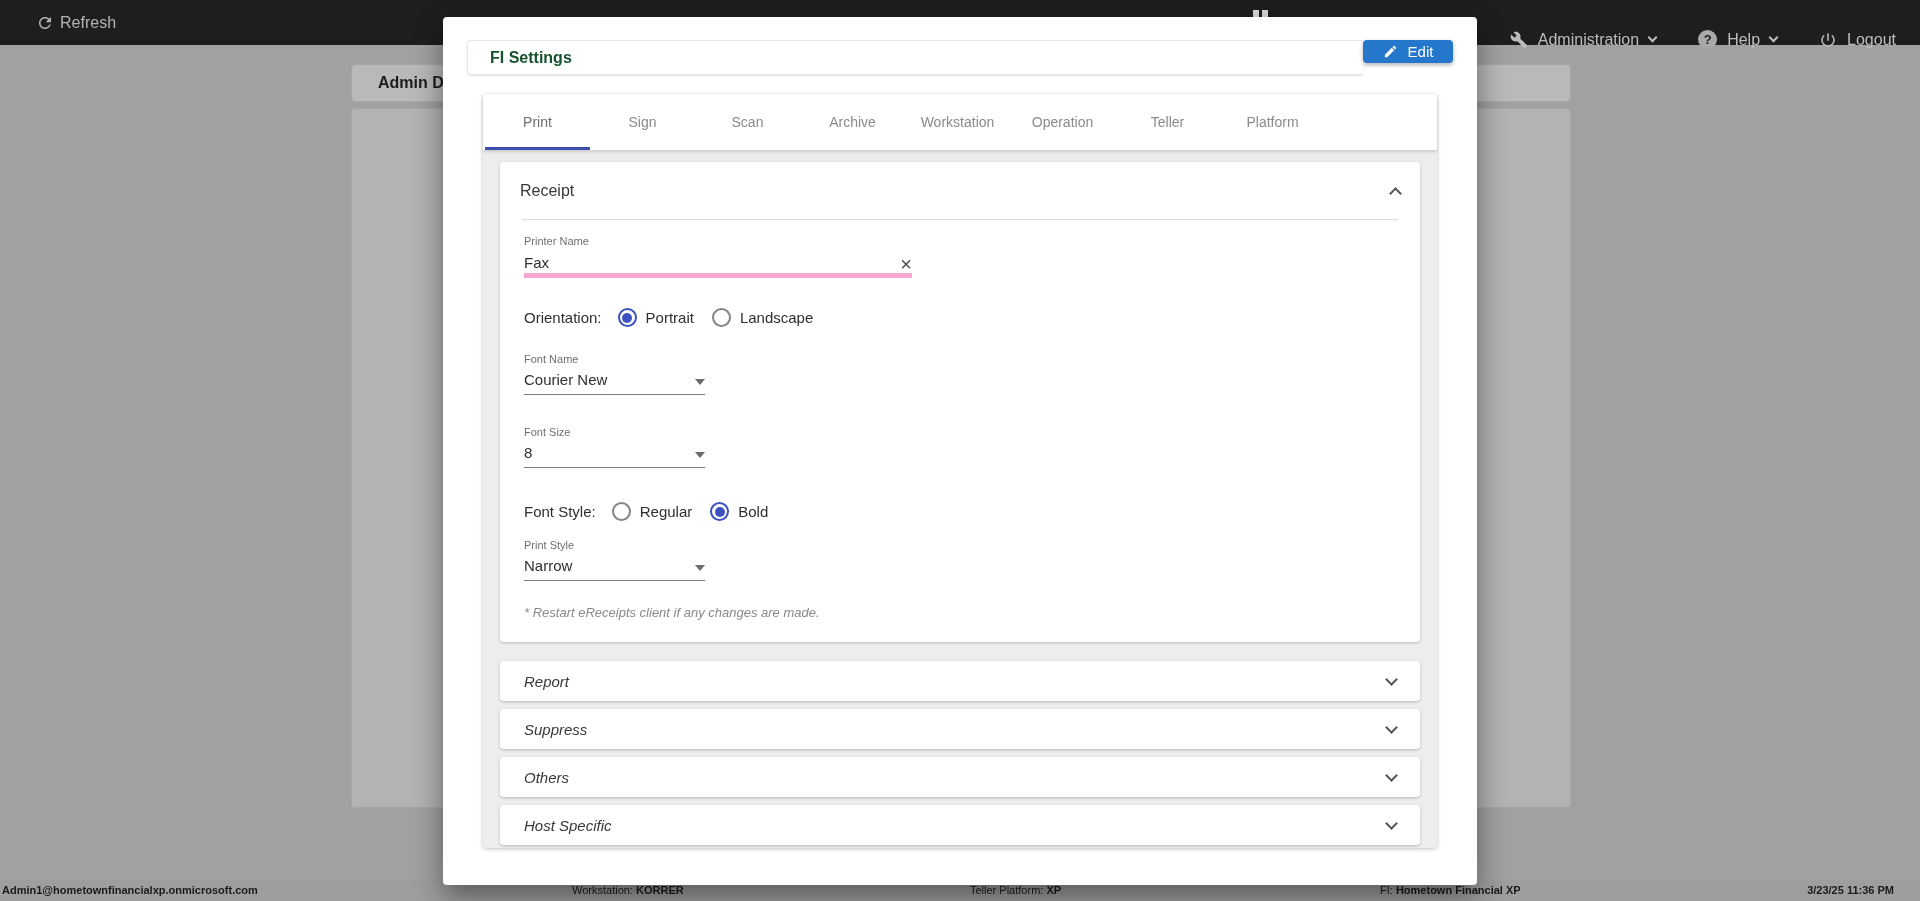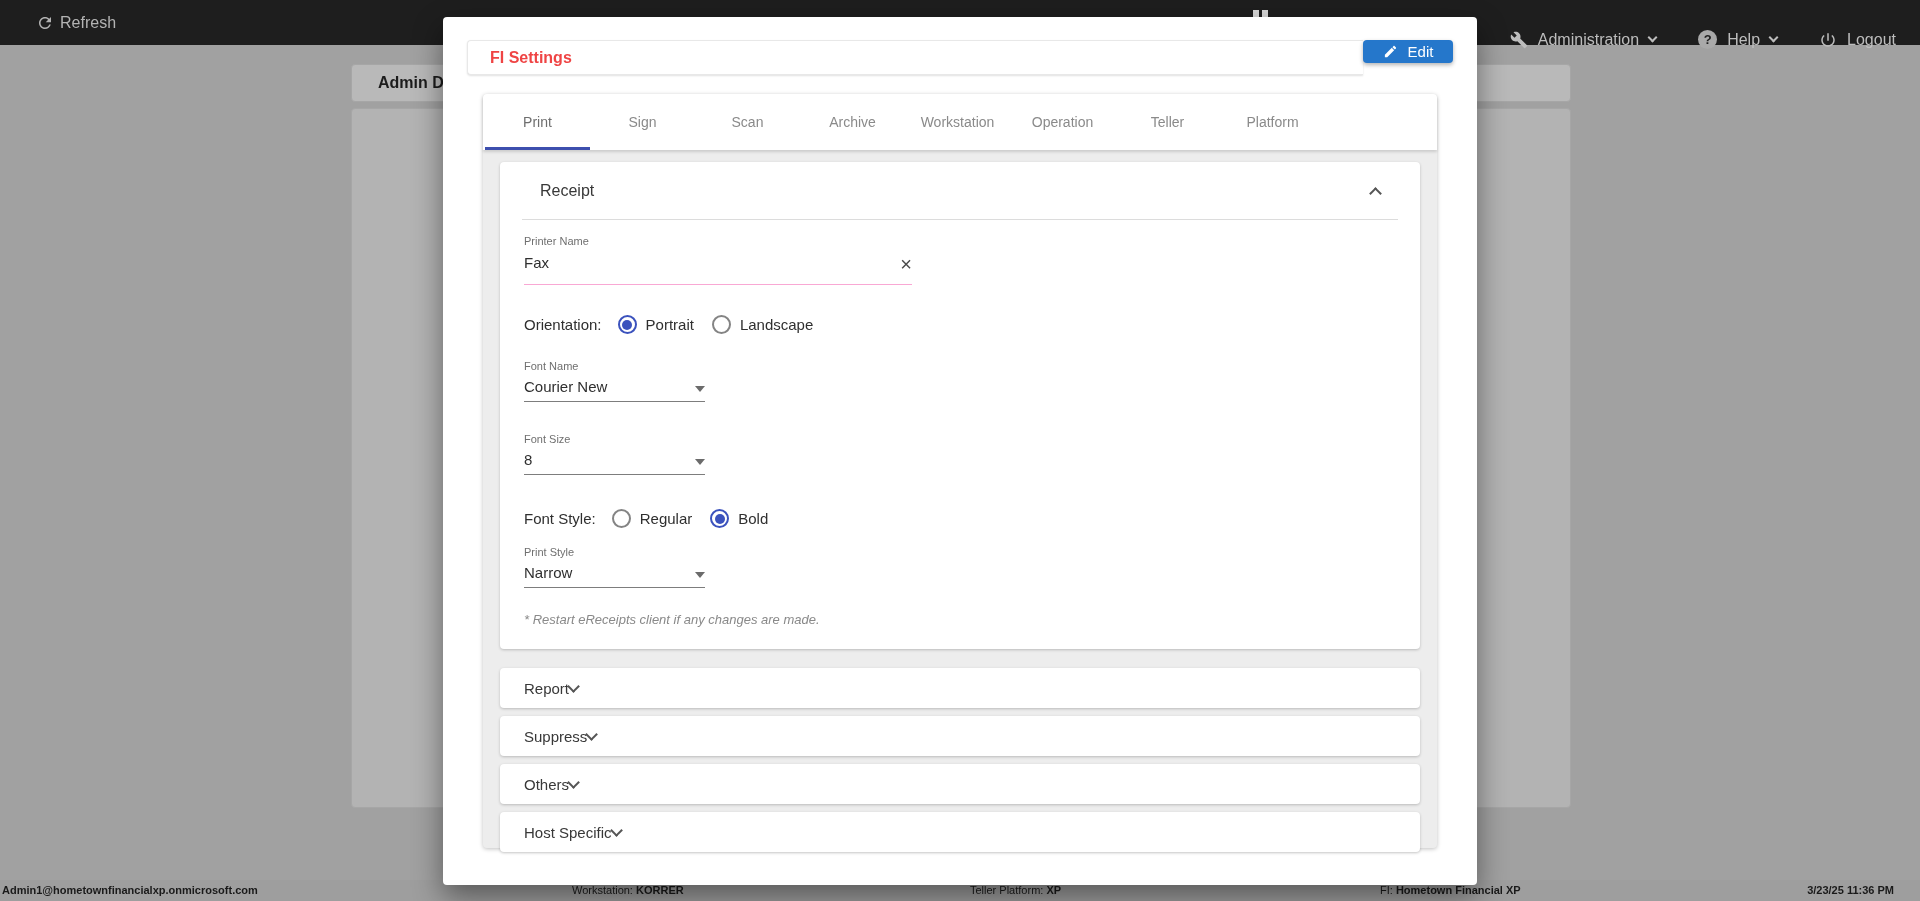--- a/index.html
+++ b/index.html
@@ -29,45 +29,45 @@
   .sb-user { left:2px; font-weight:bold; }
   .sb-ws { left:572px; }
   .sb-tp { left:970px; }
   .sb-fi { left:1380px; }
   .sb-dt { right:26px; font-weight:bold; }
 
   
   .dialog { position:absolute; left:443px; top:17px; width:1034px; height:868px; background:#ffffff; border-radius:4px; box-shadow:0 12px 30px rgba(0,0,0,.45); z-index:10; }
   .dlg-header { display:flex; margin:23px 24px 0 24px; height:35px; }
   .hdr-card { flex:1; background:#fff; border:1px solid #e8e8e8; border-right:none; border-radius:4px 0 0 4px; box-shadow:0 1px 2px rgba(0,0,0,.12); display:flex; align-items:center; padding-left:22px; }
-  .hdr-card .title { font-size:16px; font-weight:bold; color:#ef4444; }
+  .hdr-card .title { font-size:16px; font-weight:bold; color:#14532d; }
   .edit-btn { width:90px; height:23px; background:#2577cb; border:none; border-radius:4px; color:#fff; font-size:15px; font-family:inherit; display:flex; align-items:center; justify-content:center; gap:10px; cursor:pointer; box-shadow:0 2px 4px rgba(0,0,0,.3); }
 
   .content-card { margin:19px 40px 0 40px; width:954px; height:754px; background:#ededed; border-radius:4px; box-shadow:0 1px 4px rgba(0,0,0,.25); }
   .tabbar { height:56px; background:#fff; border-radius:4px 4px 0 0; box-shadow:0 2px 3px rgba(0,0,0,.14); display:flex; padding-left:2px; position:relative; }
   .tab { width:105px; height:56px; display:flex; align-items:center; justify-content:center; font-size:14px; color:#8a8a8a; cursor:pointer; position:relative; }
   .tab.active { color:#6e6e6e; }
   .tab.active::after { content:""; position:absolute; left:0; bottom:0; width:100%; height:3px; background:#3d4fae; }
 
   .acc-wrap { padding:12px 17px 14px 17px; }
   .accordion { background:#fff; border-radius:4px; box-shadow:0 1px 3px rgba(0,0,0,.22); }
-  .acc-header { height:57px; display:flex; align-items:center; justify-content:space-between; padding:0 40px; cursor:pointer; }
+  .acc-header { height:57px; display:flex; align-items:center; justify-content:space-between; padding:0 20px; cursor:pointer; }
   .acc-header .acc-title { font-size:16px; color:#383838; }
-  .acc-collapsed { height:40px; display:flex; align-items:center; padding:0 24px; margin-bottom:8px; cursor:pointer; }
+  .acc-collapsed { height:40px; display:flex; align-items:center; justify-content:space-between; padding:0 24px; margin-bottom:8px; cursor:pointer;font-style:italic; }
   .acc-collapsed:last-child { margin-bottom:0; }
   .acc-collapsed .acc-title { font-size:15px; color:#383838; }
   .chev-up { width:9px; height:9px; border-right:2px solid #555; border-bottom:2px solid #555; transform:rotate(-135deg); margin-top:5px; }
   .chev-down { width:9px; height:9px; border-right:2px solid #555; border-bottom:2px solid #555; transform:rotate(45deg); margin-top:-4px; }
   .divider { height:1px; background:#dcdcdc; margin:0 22px; }
   .acc-body { padding:15px 24px 22px 24px; }
   .receipt-acc { margin-bottom:19px; }
 
   .f-label { font-size:11px; color:#6f6f6f; }
   .f-value { font-size:15px; color:#2f2f2f; }
-  .input-line { width:388px; display:flex; justify-content:space-between; align-items:flex-end; border-bottom:1px solid #f9a8d4; padding-bottom:13px; margin-top:7px; }
+  .input-line { width:388px; display:flex; justify-content:space-between; align-items:flex-end; border-bottom:5px solid #f9a8d4; padding-bottom:2px; margin-top:7px; }
   .clear-x { font-size:20px; line-height:14px; color:#4a4a4a; cursor:pointer; }
   .select-line { width:181px; display:flex; justify-content:space-between; align-items:flex-end; border-bottom:1px solid #7d7d7d; padding-bottom:6px; margin-top:6px; cursor:pointer; }
   .caret { width:0; height:0; border-left:5px solid transparent; border-right:5px solid transparent; border-top:6px solid #6b6b6b; margin-bottom:3px; }
 
   .radio-row { display:flex; align-items:center; }
   .radio-row .row-label { font-size:15px; color:#2f2f2f; margin-right:16px; }
   .radio { width:19px; height:19px; border-radius:50%; border:2px solid #848484; margin-right:9px; position:relative; cursor:pointer; flex:none; }
   .radio.sel { border-color:#3b52bd; }
   .radio.sel::after { content:""; position:absolute; left:50%; top:50%; width:10px; height:10px; margin:-5px 0 0 -5px; border-radius:50%; background:#3b52bd; }
   .radio-lab { font-size:15px; color:#2f2f2f; margin-right:18px; }

